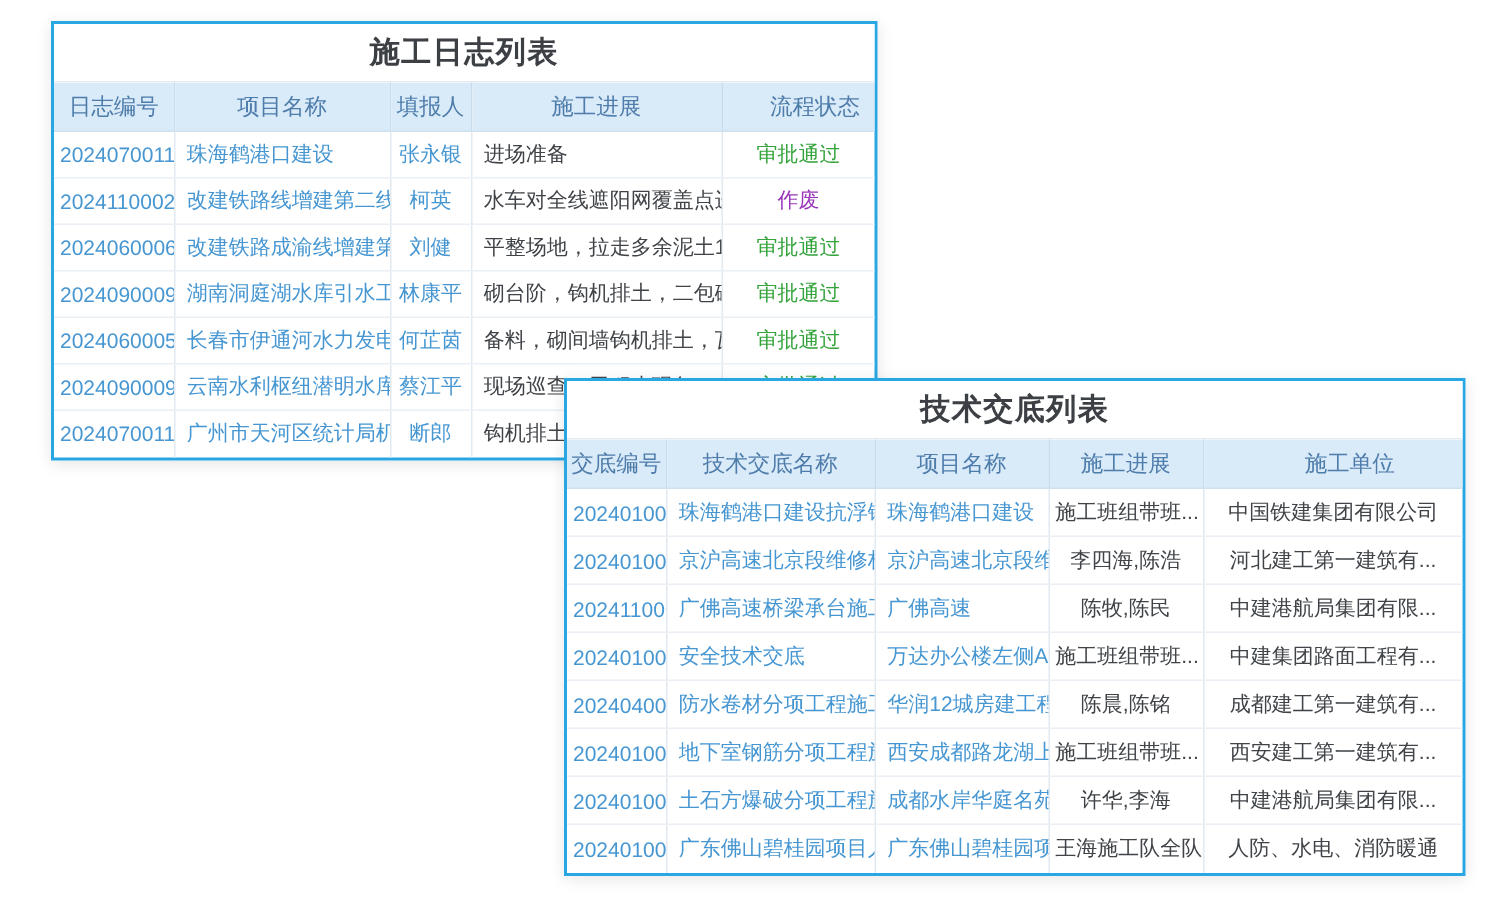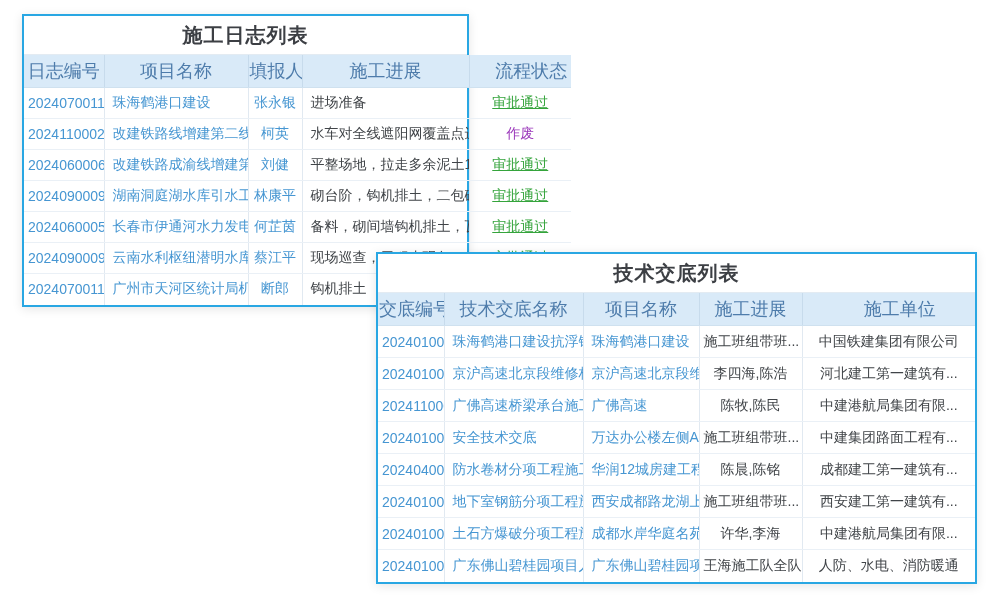--- a/index.html
+++ b/index.html
@@ -8,52 +8,52 @@
     background:#ffffff;
     font-family:"Liberation Sans","DejaVu Sans",sans-serif;
   }
   .panel{
     position:absolute;
     background:#ffffff;
     border:2px solid #29a7e3;
     box-shadow:0 2px 10px rgba(0,0,0,.10);
     box-sizing:border-box;
   }
-  .panel-log{left:22px;top:14px;width:447px;z-index:1;}
+  .panel-log{left:34px;top:14px;width:551px;z-index:1;}
   .panel-disclosure{left:376px;top:252px;width:601px;z-index:2;}
   .panel-title{
     margin:0;height:38px;line-height:38px;text-align:center;
     font-size:20px;font-weight:bold;color:#3c3f44;letter-spacing:1px;
     background:#ffffff;border-bottom:1px solid #e3ebf2;
   }
   table{border-collapse:collapse;table-layout:fixed;width:100%;}
   th{
     height:30px;background:#d9eaf8;color:#4e7cab;
-    font-size:18px;font-weight:normal;text-align:center;
+    font-size:15px;font-weight:normal;text-align:center;
     border-right:1px solid #c7dbec;border-bottom:1px solid #cfe1ef;
     overflow:hidden;white-space:nowrap;
   }
   th:last-child{border-right:none;padding-left:23px;}
   td{
     font-size:14px;color:#404448;
     border-right:1px solid #e1e9f1;border-bottom:1px solid #eaf0f6;
     overflow:hidden;white-space:nowrap;padding:0 4px;box-sizing:border-box;
   }
   td:last-child{border-right:none;}
   tr:last-child td{border-bottom:none;}
   .panel-log td{height:31px;}
   .panel-disclosure td{height:32px;}
   
   .panel-log td:nth-child(1),.panel-log td:nth-child(3),.panel-log td:nth-child(5){text-align:center;}
   .panel-log td:nth-child(2),.panel-log td:nth-child(4){text-align:left;padding-left:8px;}
   .panel-log td:nth-child(1),.panel-log td:nth-child(2),.panel-log td:nth-child(3){color:#4696d2;}
   .panel-disclosure td:nth-child(1),.panel-disclosure td:nth-child(4),.panel-disclosure td:nth-child(5){text-align:center;}
   .panel-disclosure td:nth-child(2),.panel-disclosure td:nth-child(3){text-align:left;padding-left:8px;}
   .panel-disclosure td:nth-child(1),.panel-disclosure td:nth-child(2),.panel-disclosure td:nth-child(3){color:#4696d2;}
-  .status-approved{text-decoration:underline;}
+  .status-approved{}
 </style>
 </head>
 <body>
 
 <section class="panel panel-log">
   <h2 class="panel-title">施工日志列表</h2>
   <table>
     <colgroup>
       <col style="width:80px">
         <col style="width:144px">

